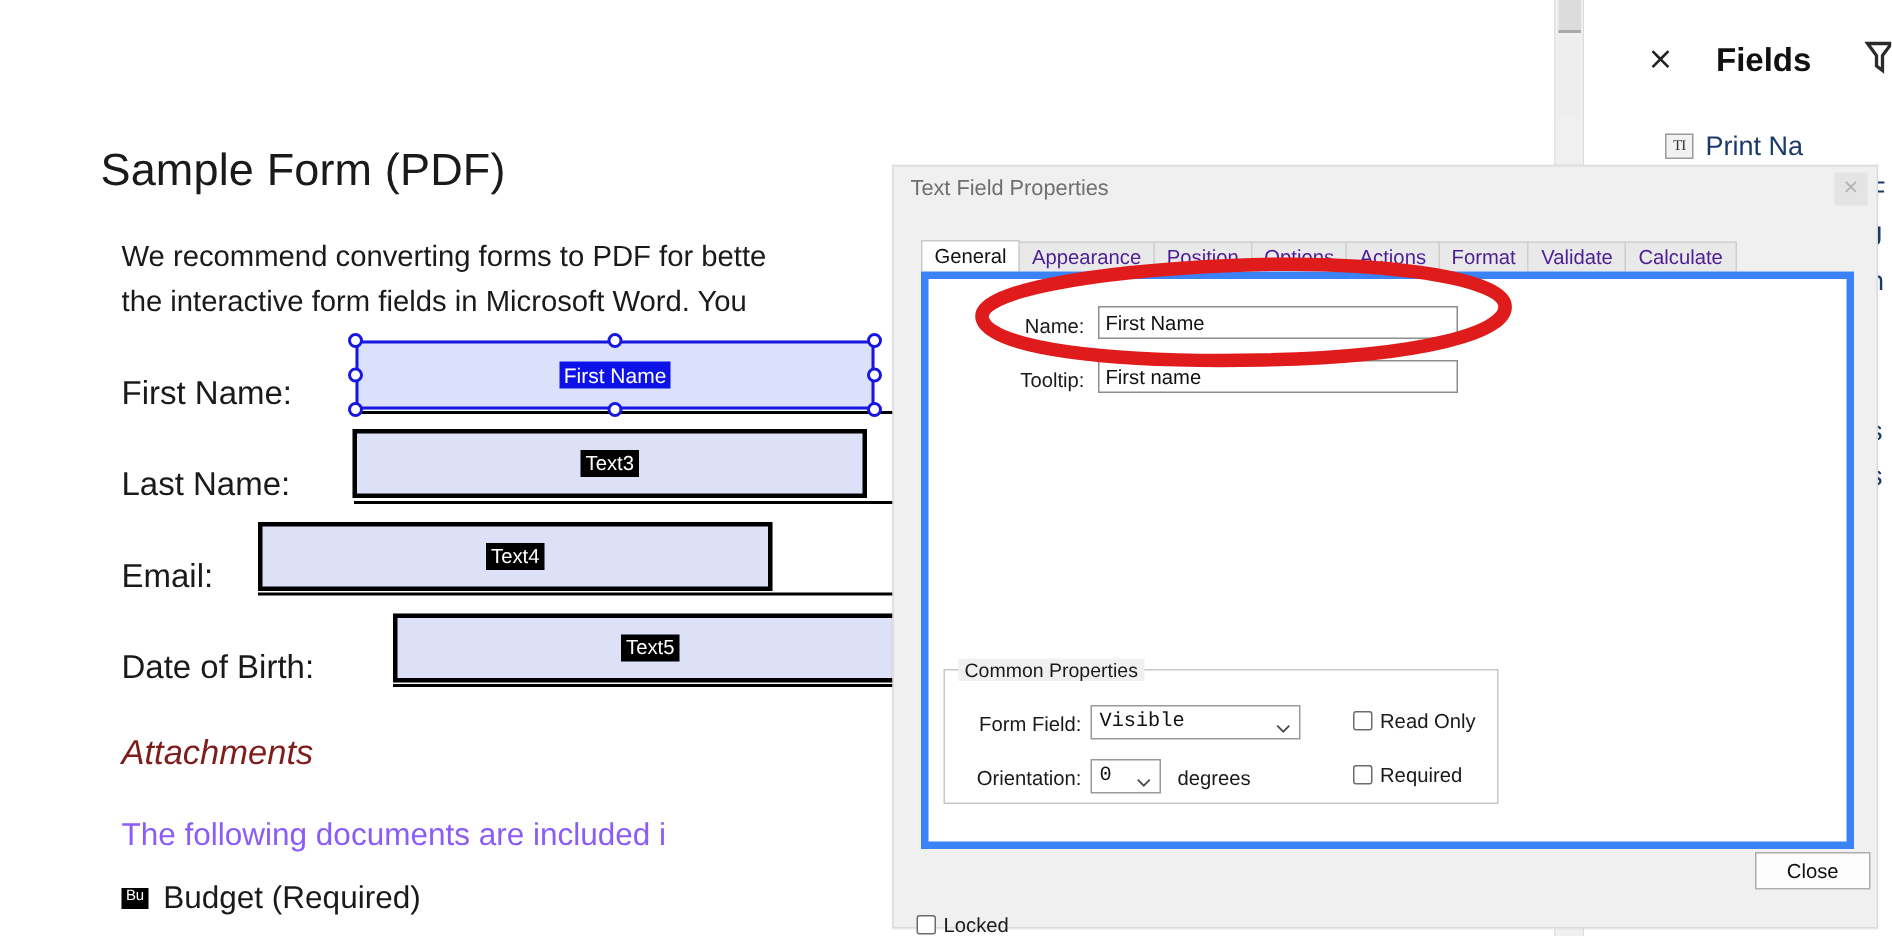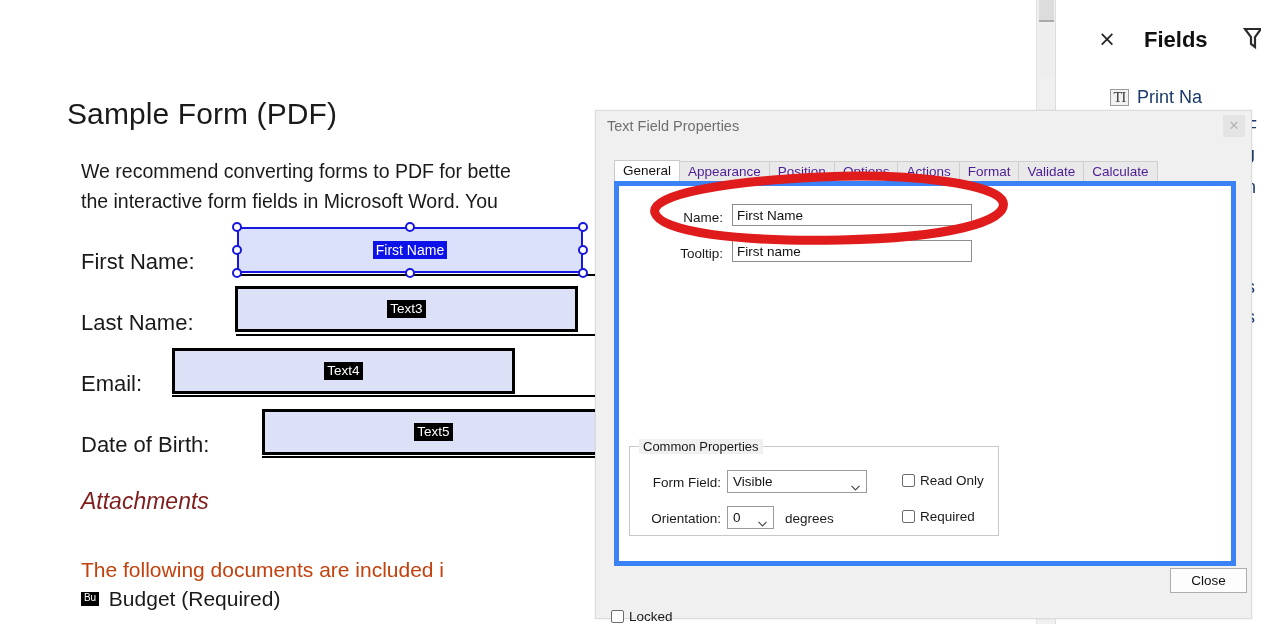--- a/index.html
+++ b/index.html
@@ -29,21 +29,21 @@
   .doc-para.l1 { top: 160px; }
   .doc-para.l2 { top: 190px; }
   .doc-label {
     position: absolute; left: 81px; font-size: 22px; color: #1a1a1a; white-space: nowrap;
   }
   .doc-attach-head {
     position: absolute; left: 81px; top: 488px; font-size: 23px; font-style: italic;
     color: #7f1d1d; white-space: nowrap;
   }
   .doc-attach-p {
-    position: absolute; left: 81px; top: 558px; font-size: 21px; color: #c2410c; white-space: nowrap;
+    position: absolute; left: 81px; top: 545px; font-size: 21px; color: #8b5cf6; white-space: nowrap;
   }
   .doc-bullet-line {
     position: absolute; left: 81px; top: 587px; font-size: 21px; color:#1a1a1a;
     white-space: nowrap; display: flex; align-items: center; gap: 10px;
   }
   .attach-chip {
     display: inline-block; background: #000; color: #fff; font-size: 10px;
     padding: 1px 3px 2px 3px; line-height: 1.05; font-family: "Liberation Sans", sans-serif;
     letter-spacing: -.2px;
   }
@@ -109,21 +109,21 @@
   #filter-icon {
     position: absolute; left: 187px; top: 26px; width: 20px; height: 24px; overflow: hidden; cursor: pointer;
   }
   .fields-list { position: absolute; left: 0; top: 82px; width: 206px; }
   .field-row {
     position: relative; height: 30px; display: flex; align-items: center; gap: 8px;
     padding-left: 54px; overflow: hidden; white-space: nowrap;
   }
   .field-row .ti-icon {
     flex: 0 0 auto; width: 19px; height: 17px; border: 1px solid #9a9a9a;
-    background: #f2f2f2; font-size: 14px; line-height: 15px; text-align: center;
+    background: #f2f2f2; font-size: 10px; line-height: 15px; text-align: center;
     color: #333; font-family: "Liberation Serif", serif; letter-spacing: -.5px;
   }
   .field-row .fname {
     font-size: 18px; color: #1b3a6b; white-space: nowrap;
   }
   .field-row.orange .fname { color: #c26a1b; }
 
   
   #dialog {
     position: absolute; left: 595px; top: 110px; width: 657px; height: 509px;
@@ -171,21 +171,21 @@
     position: absolute; left: 33px; top: 335px; width: 370px; height: 90px;
     border: 1px solid #c8c8c8; background: transparent;
   }
   #common-props-legend {
     position: absolute; left: 9px; top: -8px; background: #f0f0f0;
     font-size: 13px; color: #1a1a1a; padding: 0 4px; white-space: nowrap;
   }
   .sel-box {
     position: absolute; background: #ffffff; border: 1px solid #9a9a9a;
     font-size: 13.5px; color: #111; display: flex; align-items: center;
-    padding-left: 5px; cursor: pointer;
+    padding-left: 5px; cursor: pointer; font-family: Liberation Mono, monospace;
   }
   .sel-box .chev {
     position: absolute; right: 6px; top: 50%; margin-top: -3px;
     width: 9px; height: 6px;
   }
   .cb-wrap {
     position: absolute; display: flex; align-items: center; gap: 5px; cursor: pointer;
   }
   .cb {
     width: 13px; height: 13px; border: 1px solid #6c6c6c; background: #fff;

